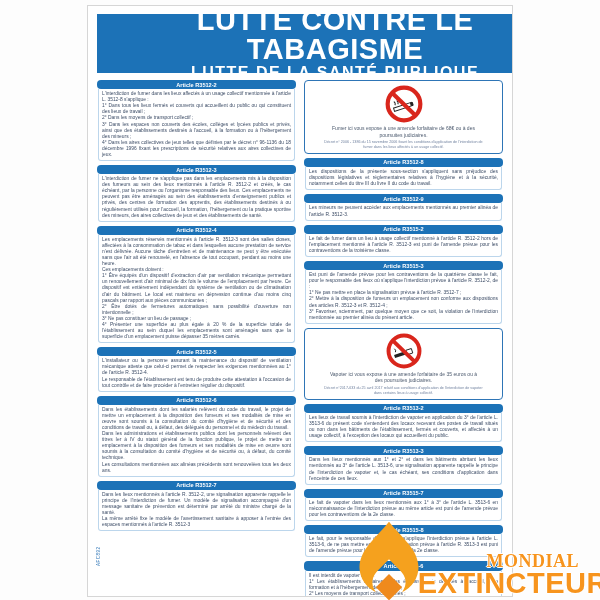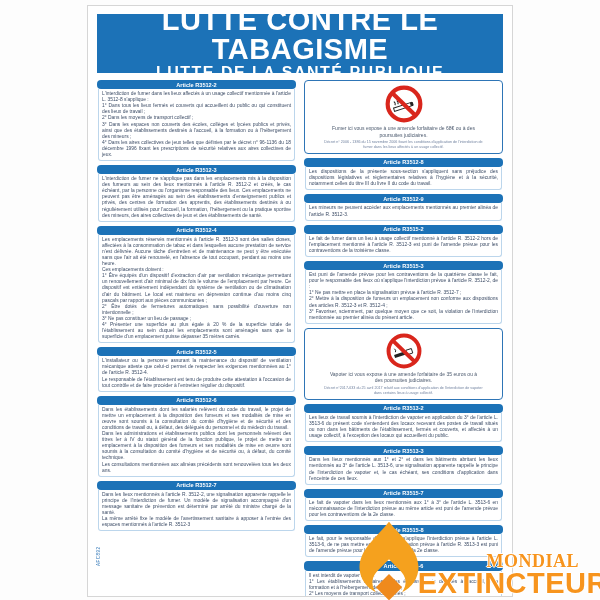--- a/index.html
+++ b/index.html
@@ -1,21 +1,21 @@
 <!DOCTYPE html>
 <html><head>
 <meta charset="utf-8">
 <style>
   html,body{margin:0;padding:0;background:#fff;width:600px;height:600px;overflow:hidden;
     font-family:"Liberation Sans","DejaVu Sans",sans-serif;}
   .page{position:relative;width:600px;height:600px;background:#fdfdfd;}
   .poster{position:absolute;left:87px;top:5px;width:426px;height:592px;background:#fff;
     border:1px solid #d6d6d6;box-sizing:border-box;overflow:hidden;}
   .banner{position:absolute;left:9px;top:8px;width:406px;height:59px;background:#1c72b7;
-    color:#fff;text-align:center;display:flex;flex-direction:column;justify-content:center;gap:1px;}
+    color:#fff;text-align:center;display:flex;flex-direction:column;justify-content:center;gap:1px;padding-left:35px;}
   .banner .t1{font-size:29px;font-weight:bold;letter-spacing:0.5px;line-height:1;}
   .banner .t2{font-size:16px;font-weight:bold;letter-spacing:1.5px;line-height:1;}
   .cols{position:absolute;left:9px;top:74px;width:406px;display:flex;gap:8px;}
   .col{width:199px;display:flex;flex-direction:column;gap:4px;}
   .art{display:flex;flex-direction:column;}
   .art-h{background:#1c72b7;color:#fff;font-size:5.6px;font-weight:bold;text-align:center;
     border-radius:4px;padding:1.5px 0 1.5px 0;line-height:1.1;}
   .art-b{border:1px solid #bcd6ec;border-top:none;border-radius:0 0 3px 3px;margin:0 1px;
     padding:2px 3px;font-size:4.9px;line-height:1.24;color:#3c4c66;text-align:justify;
     white-space:pre-line;}

